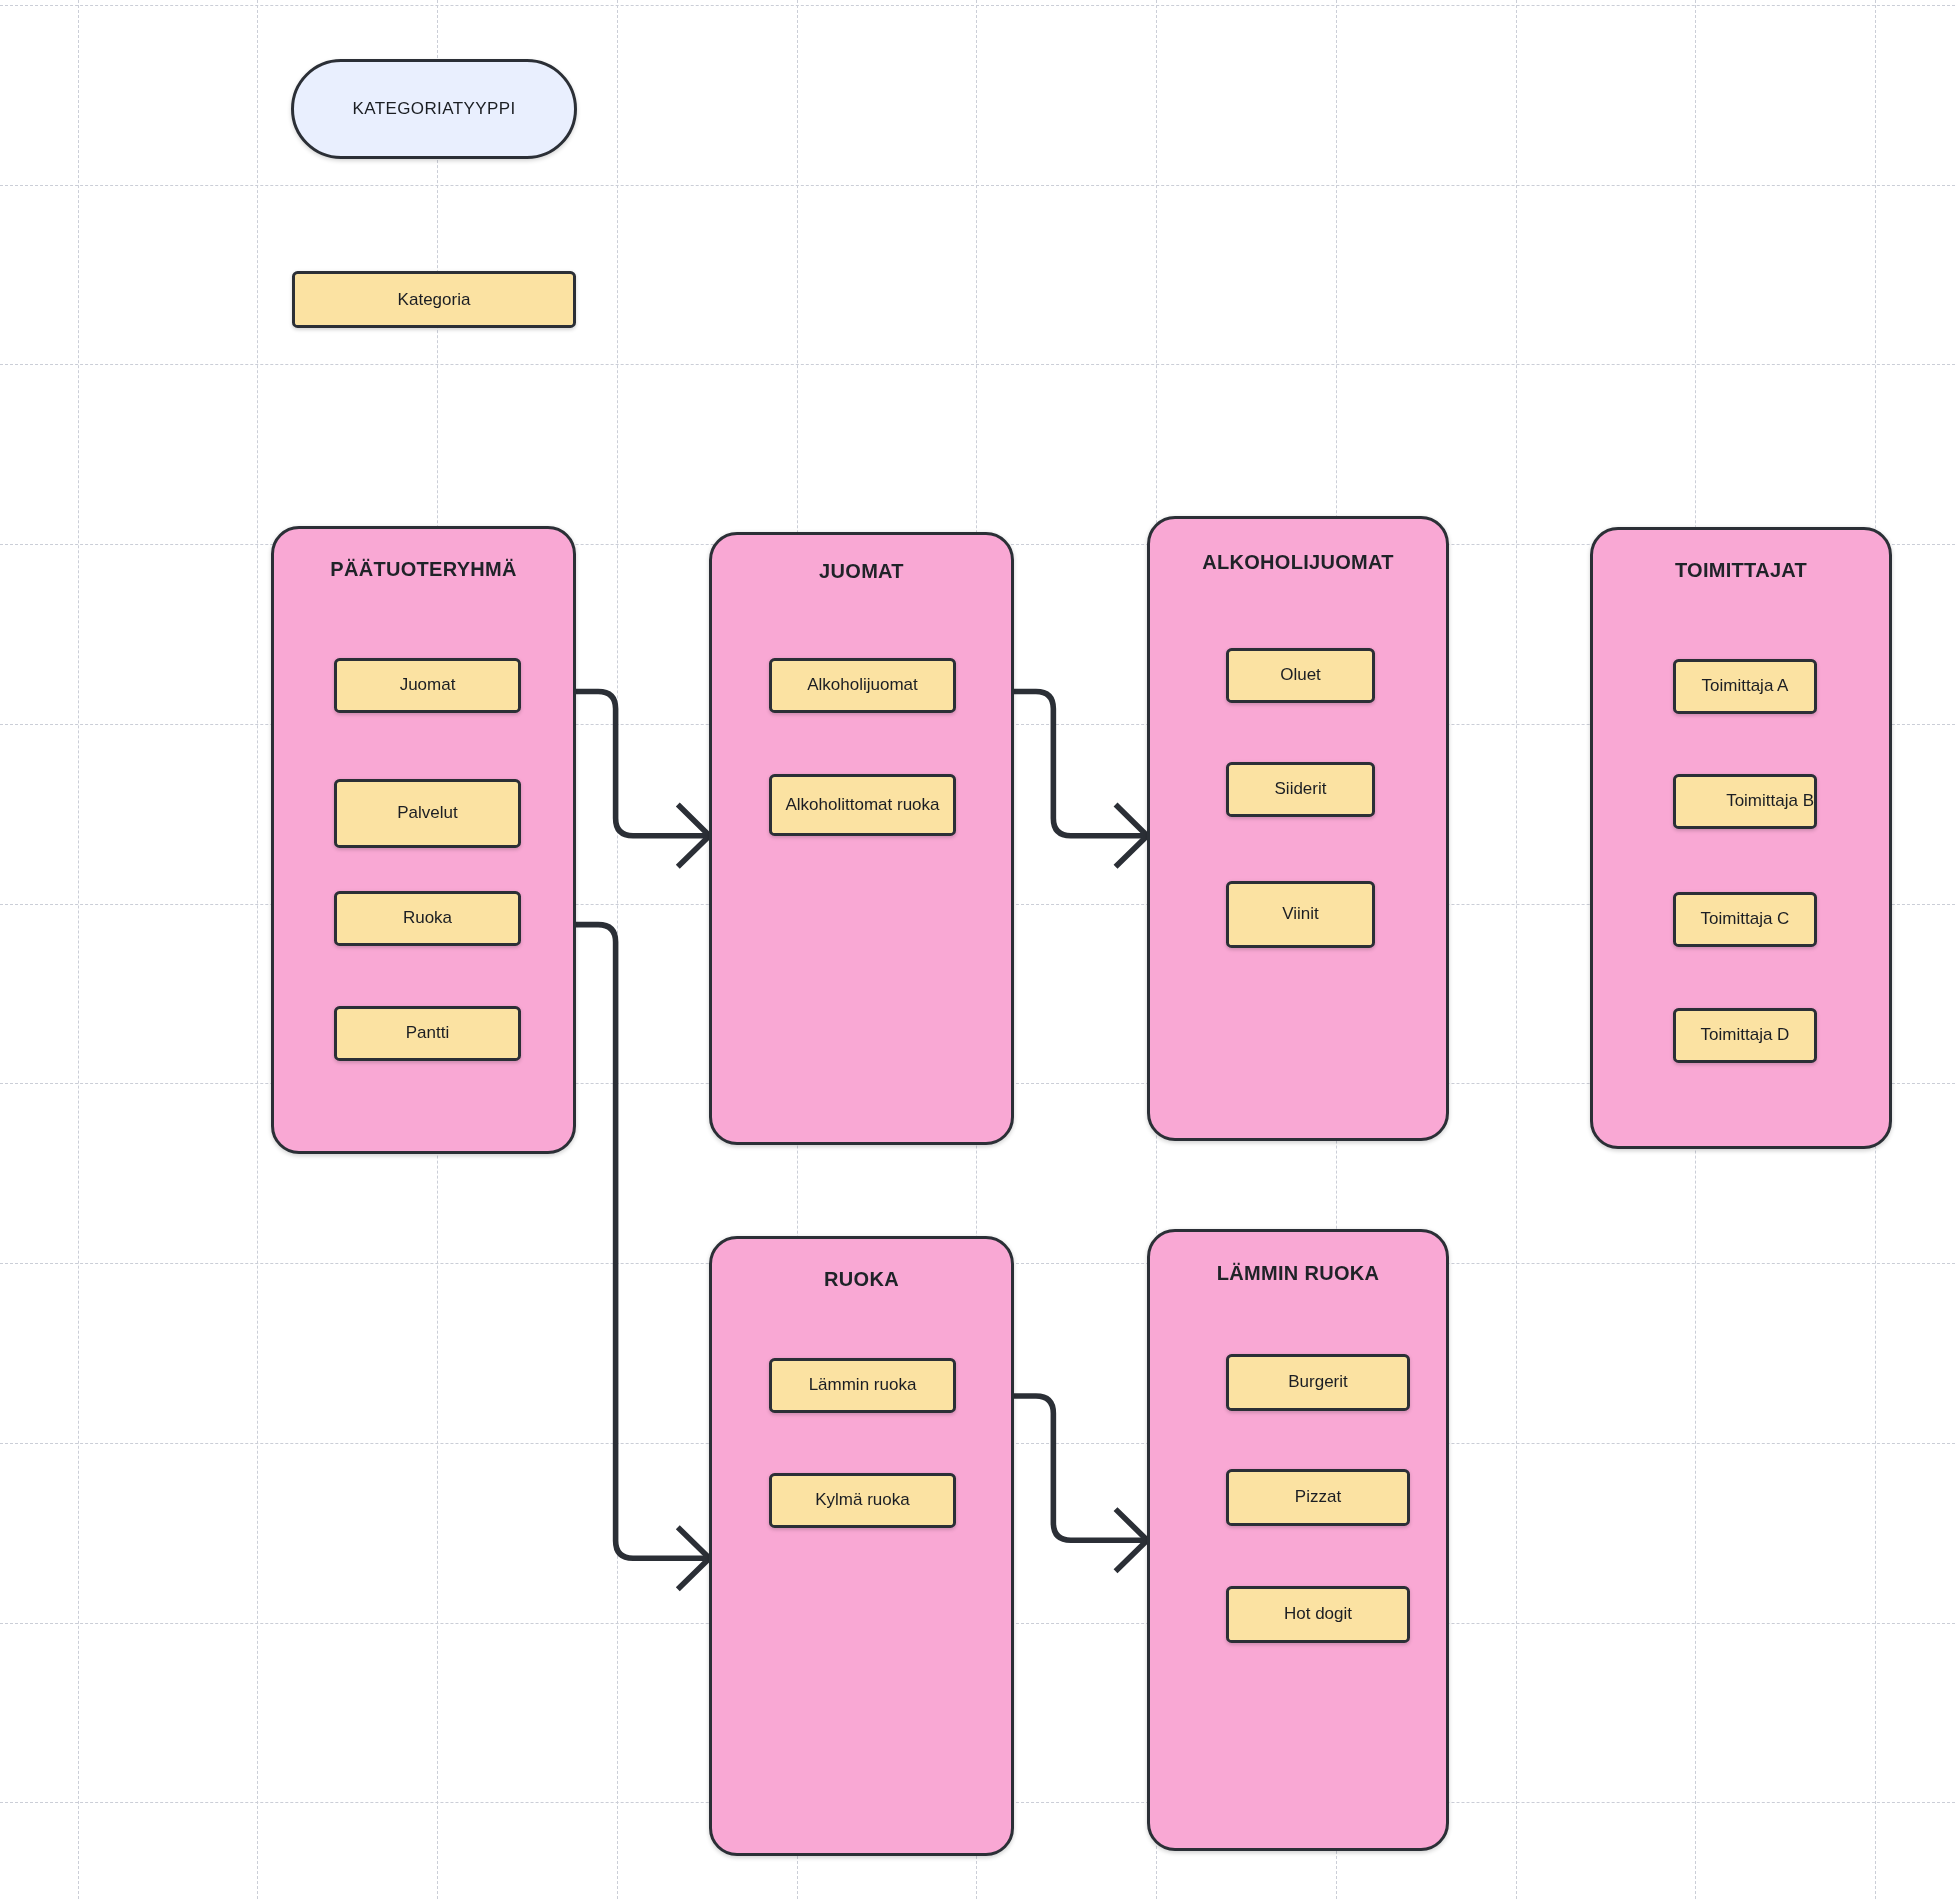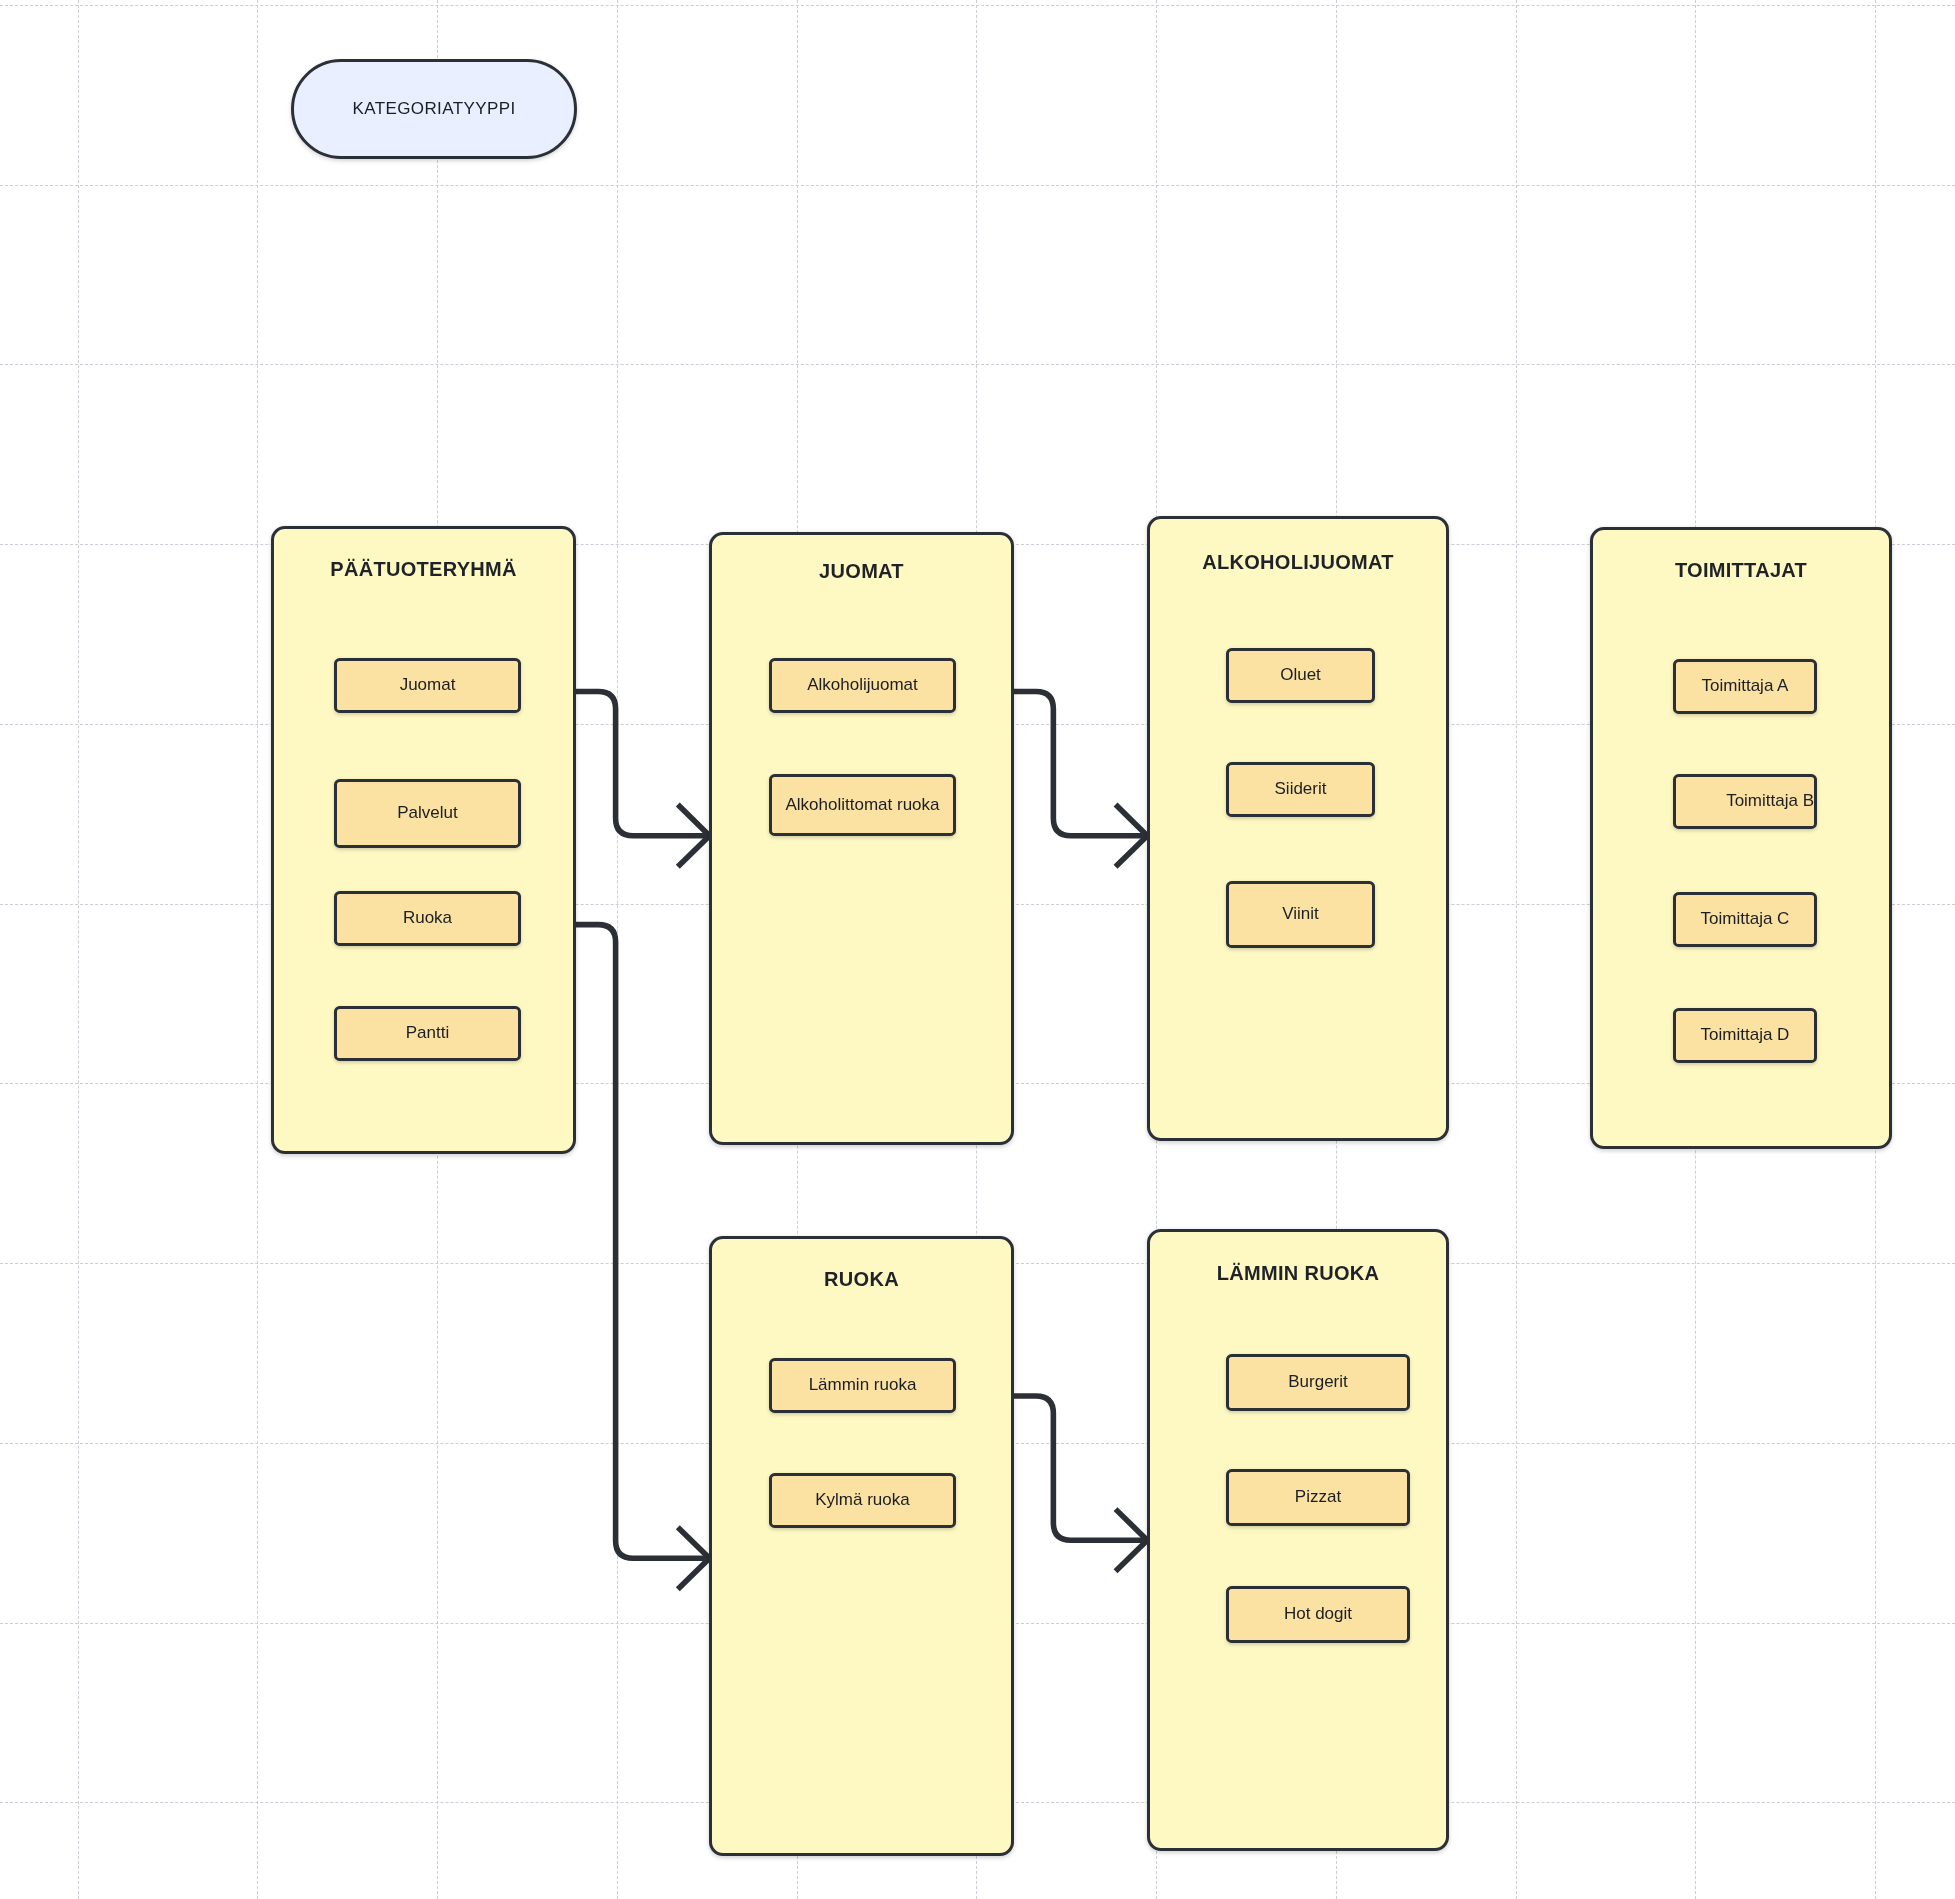--- a/index.html
+++ b/index.html
@@ -26,23 +26,23 @@
   .gridline-v{position:absolute;top:0;width:0;height:1899px;
     border-left:1.2px dashed #cbced7;}
   .gridline-h{position:absolute;left:0;height:0;width:1955px;
     border-top:1.2px dashed #cbced7;}
 
   .layer{position:absolute;inset:0;}
   svg.edges{position:absolute;left:0;top:0;width:1955px;height:1899px;overflow:visible;}
 
   .container{
     position:absolute;
-    background:#fef9c3;
-    border:3.1px solid #2b2f36;
-    border-radius:14px;
+    background:#f9a8d4;
+    border:3.1px solid #2b2f36;
+    border-radius:28px;
     box-sizing:border-box;
     box-shadow:0 1.9px 4.4px rgba(0,0,0,.18);
   }
   .container-title{
     position:absolute;left:0;right:0;
     text-align:center;
     font-size:20px;
     font-weight:bold;
     letter-spacing:0.3px;
     color:#1f2328;
@@ -129,20 +129,23 @@
       <polyline points="1090,2456 1141,2506 1090,2556"></polyline>
       <polyline points="1794,1294 1845,1344 1794,1394"></polyline>
       <polyline points="1794,2427 1845,2477 1794,2527"></polyline>
     </g>
   </svg>
 
   <div class="legend-pill" style="left:291px;top:59px;width:286px;height:100px;">
     <span>KATEGORIATYYPPI</span>
   </div>
 
+  <div class="legend-rect" style="left:292px;top:271px;width:284px;height:57px;">
+    <span>Kategoria</span>
+  </div>
 
   <div class="container" style="left:271px;top:526px;width:305px;height:628px;">
     <div class="container-title" style="top:29px;">PÄÄTUOTERYHMÄ</div>
     <div class="node" style="left:60px;top:129px;width:187px;height:55px;">
       <span>Juomat</span>
     </div>
     <div class="node" style="left:60px;top:250px;width:187px;height:69px;">
       <span>Palvelut</span>
     </div>
     <div class="node" style="left:60px;top:362px;width:187px;height:55px;">

